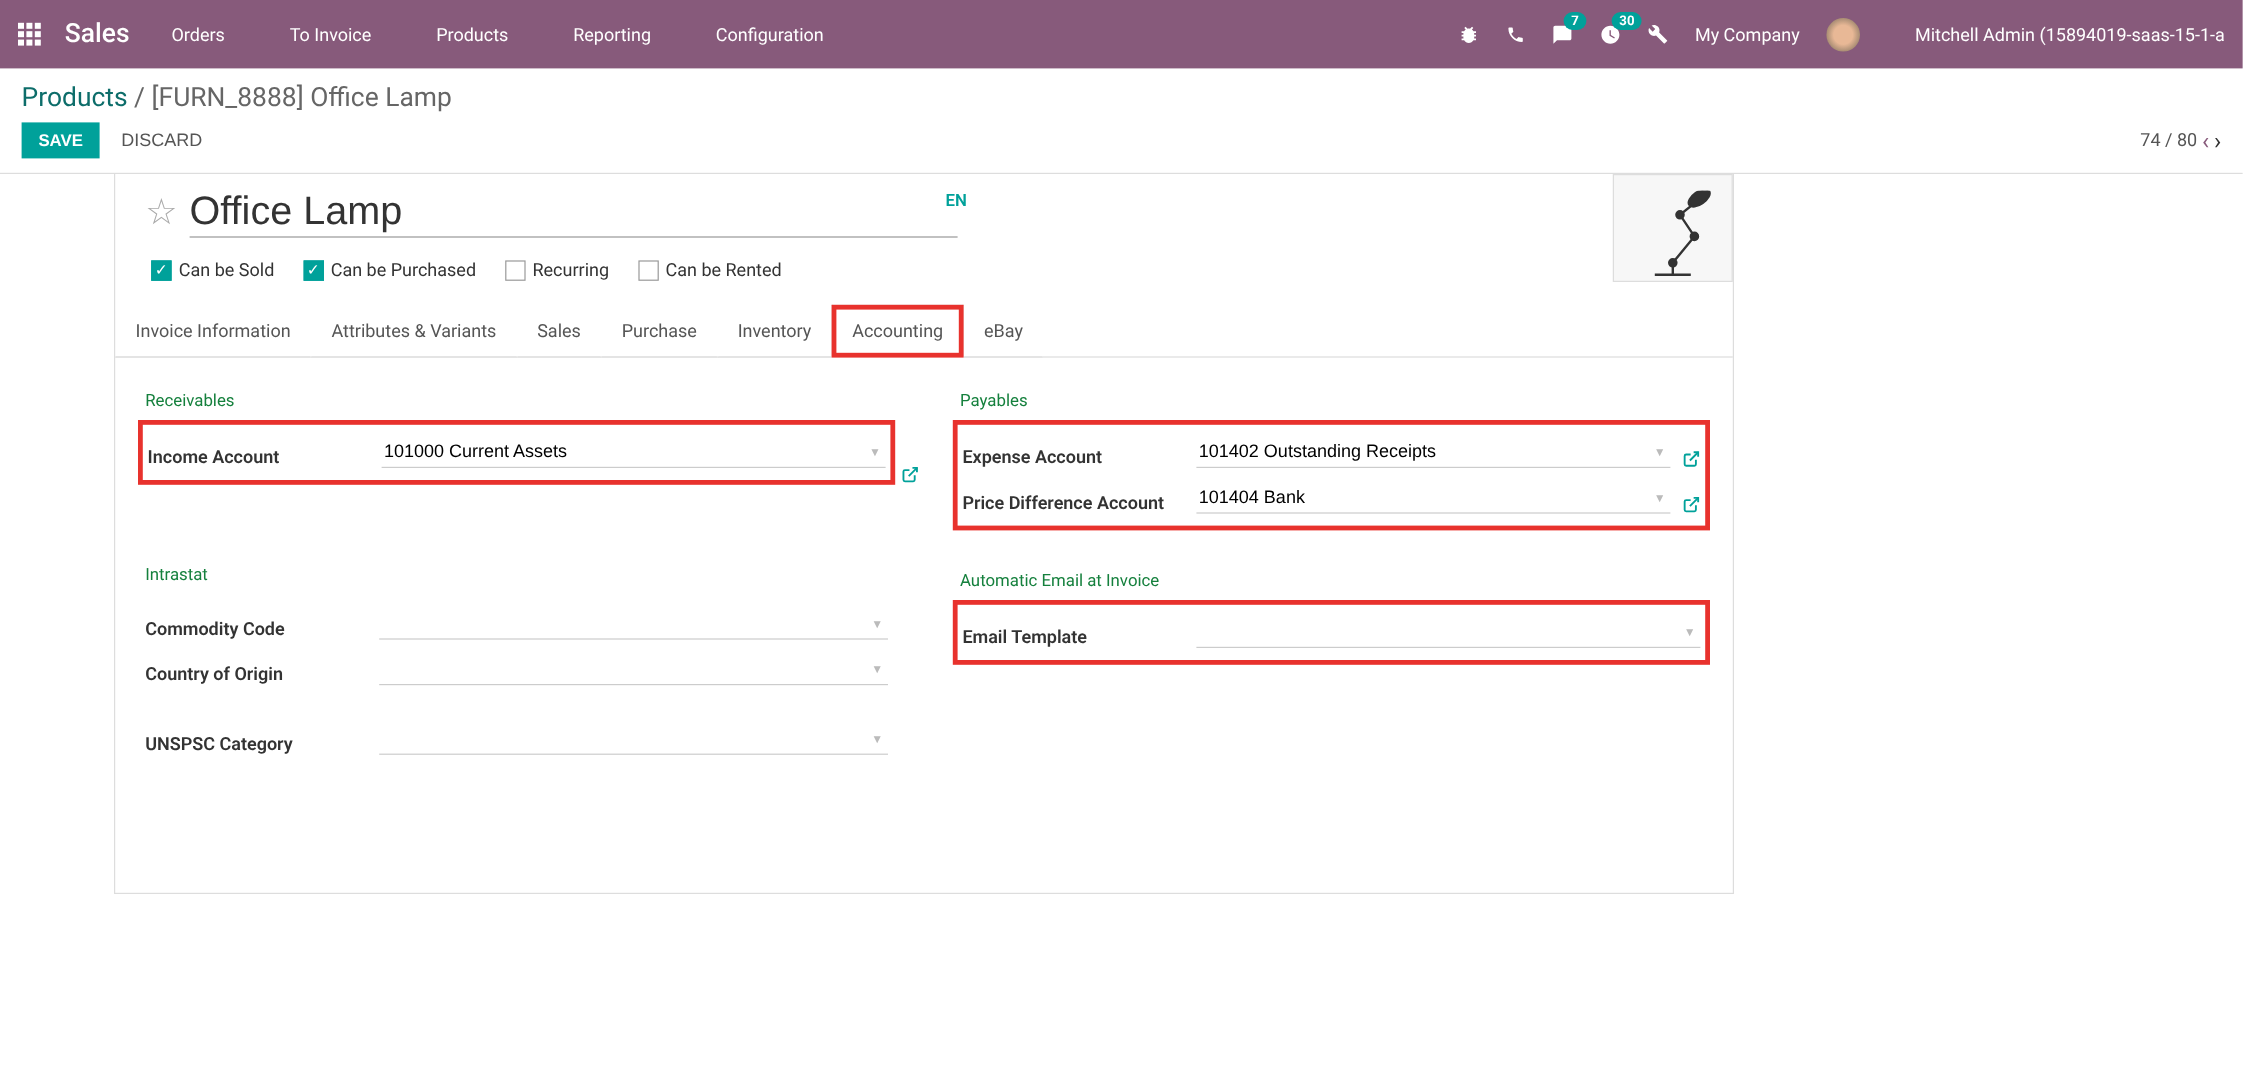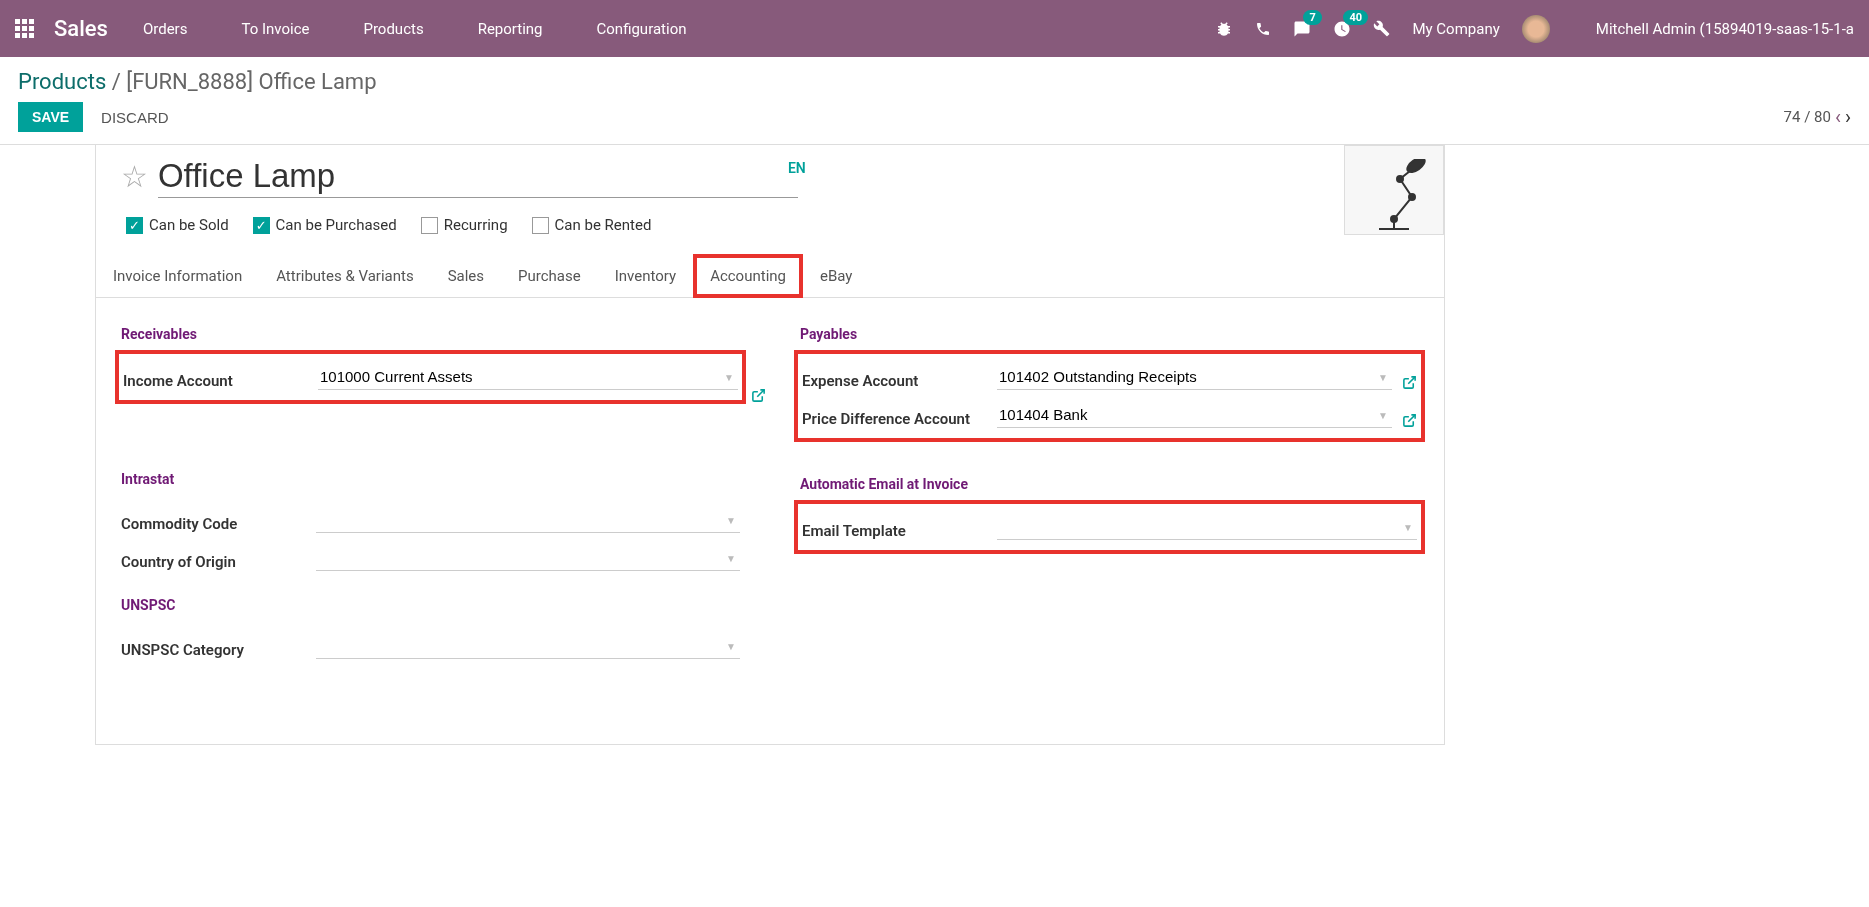--- a/index.html
+++ b/index.html
@@ -40,21 +40,21 @@
 .cb { width:17px; height:17px; border:1px solid #999; display:inline-flex; align-items:center; justify-content:center; cursor:pointer;}
 .cb.checked { background:#00a19a; border-color:#00a19a; color:#fff; font-size:13px;}
 
 .tabs { display:flex; border-bottom:1px solid #ddd; margin: 0 -25px 28px -25px; padding: 0 0 0 0;}
 .tab { padding: 12px 16px; border:1px solid transparent; color:#555; font-size:15px; cursor:pointer; border-bottom:1px solid #ddd; margin-bottom:-1px;}
 .tab.active { border:1px solid #ddd; border-bottom:1px solid #fff; background:#fff;}
 .tab.highlighted { outline:4px solid #e8322d; outline-offset:-4px;}
 
 .cols { display:flex; gap:60px; }
 .col { flex:1; }
-.section-title { color:#701a75; font-size:14px; margin-bottom:14px; font-weight:700;}
+.section-title { color:#15803d; font-size:14px; margin-bottom:14px; font-weight:400;}
 .field-row { display:flex; align-items:flex-end; margin-bottom:6px; min-height:32px;}
 .field-label { width:195px; font-size:15px; color:#333; font-weight:600;}
 .field-input { flex:1; border:none; border-bottom:1px solid #ccc; padding:4px 20px 4px 2px; font-size:15px; outline:none; position:relative;}
 .input-wrap { flex:1; position:relative; display:flex; align-items:center;}
 .caret { position:absolute; right:4px; color:#bbb; font-size:10px; pointer-events:none;}
 .ext-link { color:#00a19a; margin-left:10px; cursor:pointer; font-size:15px;}
 .hl-box { outline:4px solid #e8322d; outline-offset:2px; padding:2px;}
 .section-gap { height:40px;}
 
 svg { display:block; }
@@ -96,21 +96,21 @@
     <div class="topbar-icon">
       <svg width="18" height="18" viewBox="0 0 24 24" fill="#fff">
           <path d="M20 2H4c-1.1 0-2 .9-2 2v18l4-4h14c1.1 0 2-.9 2-2V4c0-1.1-.9-2-2-2z"></path>
         </svg>
       <span class="badge">7</span>
     </div>
     <div class="topbar-icon">
       <svg width="18" height="18" viewBox="0 0 24 24" fill="#fff">
           <path d="M12 2C6.5 2 2 6.5 2 12s4.5 10 10 10 10-4.5 10-10S17.5 2 12 2zm.5 5v5.2l4.5 2.7-.8 1.2L11 13V7h1.5z"></path>
         </svg>
-      <span class="badge">40</span>
+      <span class="badge">30</span>
     </div>
     <div class="topbar-icon">
       <svg width="17" height="17" viewBox="0 0 24 24" fill="#fff">
           <path d="M22.7 19l-9.1-9.1c.9-2.3.4-5-1.5-6.9-2-2-5-2.4-7.4-1.3l4.3 4.3-3 3-4.3-4.3C.6 7.1 1 10.1 3 12.1c1.9 1.9 4.6 2.4 6.9 1.5l9.1 9.1c.4.4 1 .4 1.4 0l2.3-2.3c.5-.4.5-1.1 0-1.4z"></path>
         </svg>
     </div>
     <div class="company">My Company</div>
     <div class="avatar"></div>
     <div class="username">Mitchell Admin (15894019-saas-15-1-a</div>
   </div>
@@ -214,21 +214,20 @@
       </div>
       <div class="field-row">
         <div class="field-label">Country of Origin</div>
         <div class="input-wrap">
               <input class="field-input" style="">
               <span class="caret">▼</span>
             </div>
       </div>
 
       <div style="height:20px;"></div>
-      <div class="section-title">UNSPSC</div>
       <div class="field-row">
         <div class="field-label">UNSPSC Category</div>
         <div class="input-wrap">
               <input class="field-input" style="">
               <span class="caret">▼</span>
             </div>
       </div>
     </div>
 
     <div class="col">

